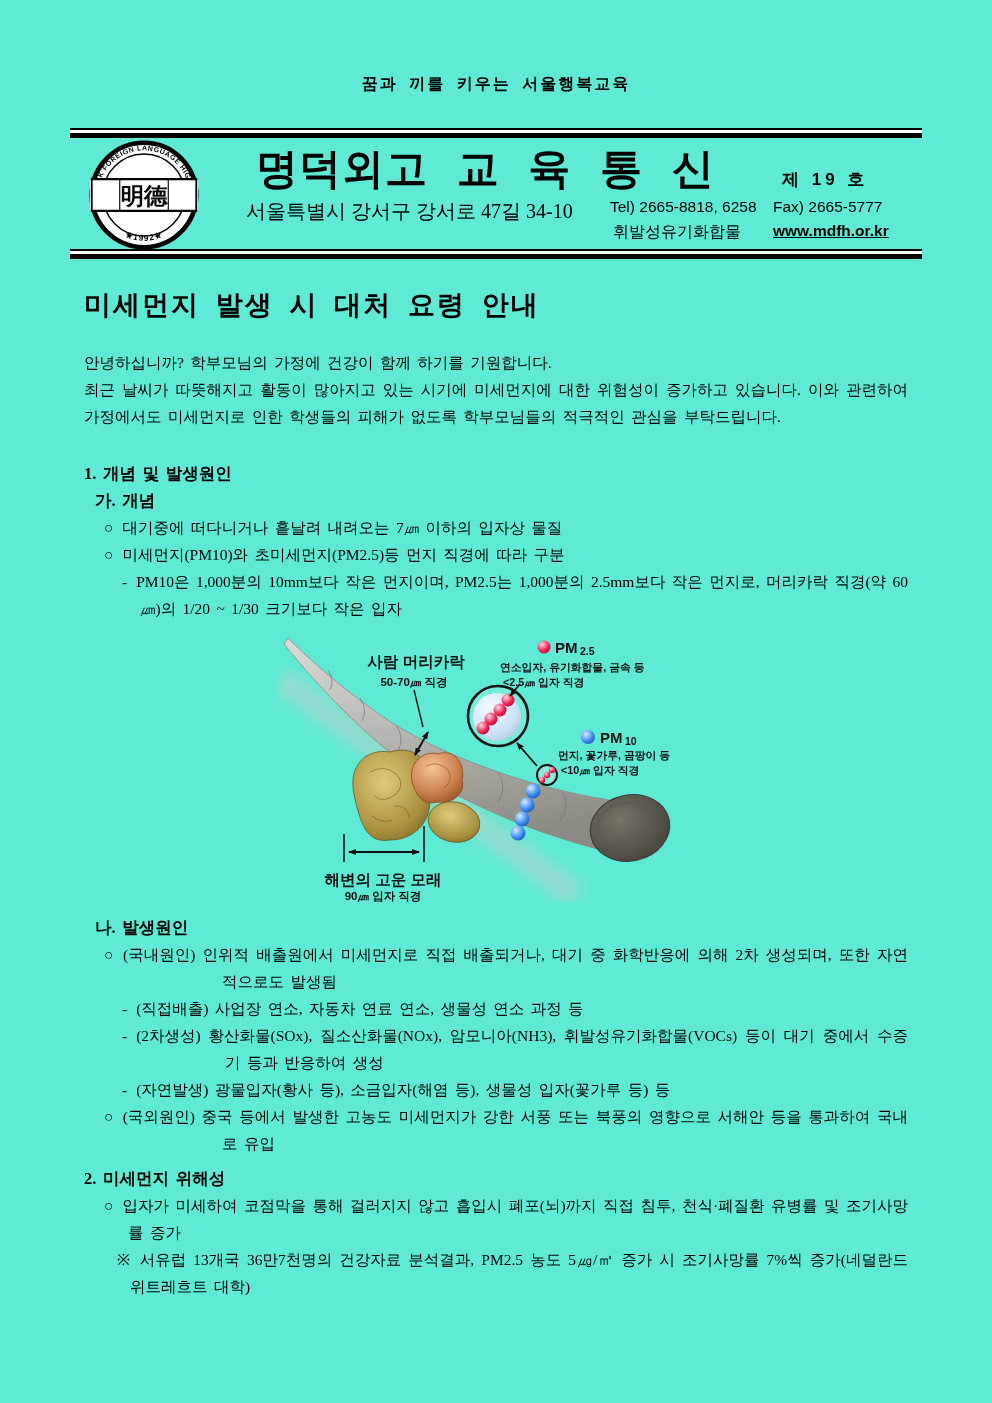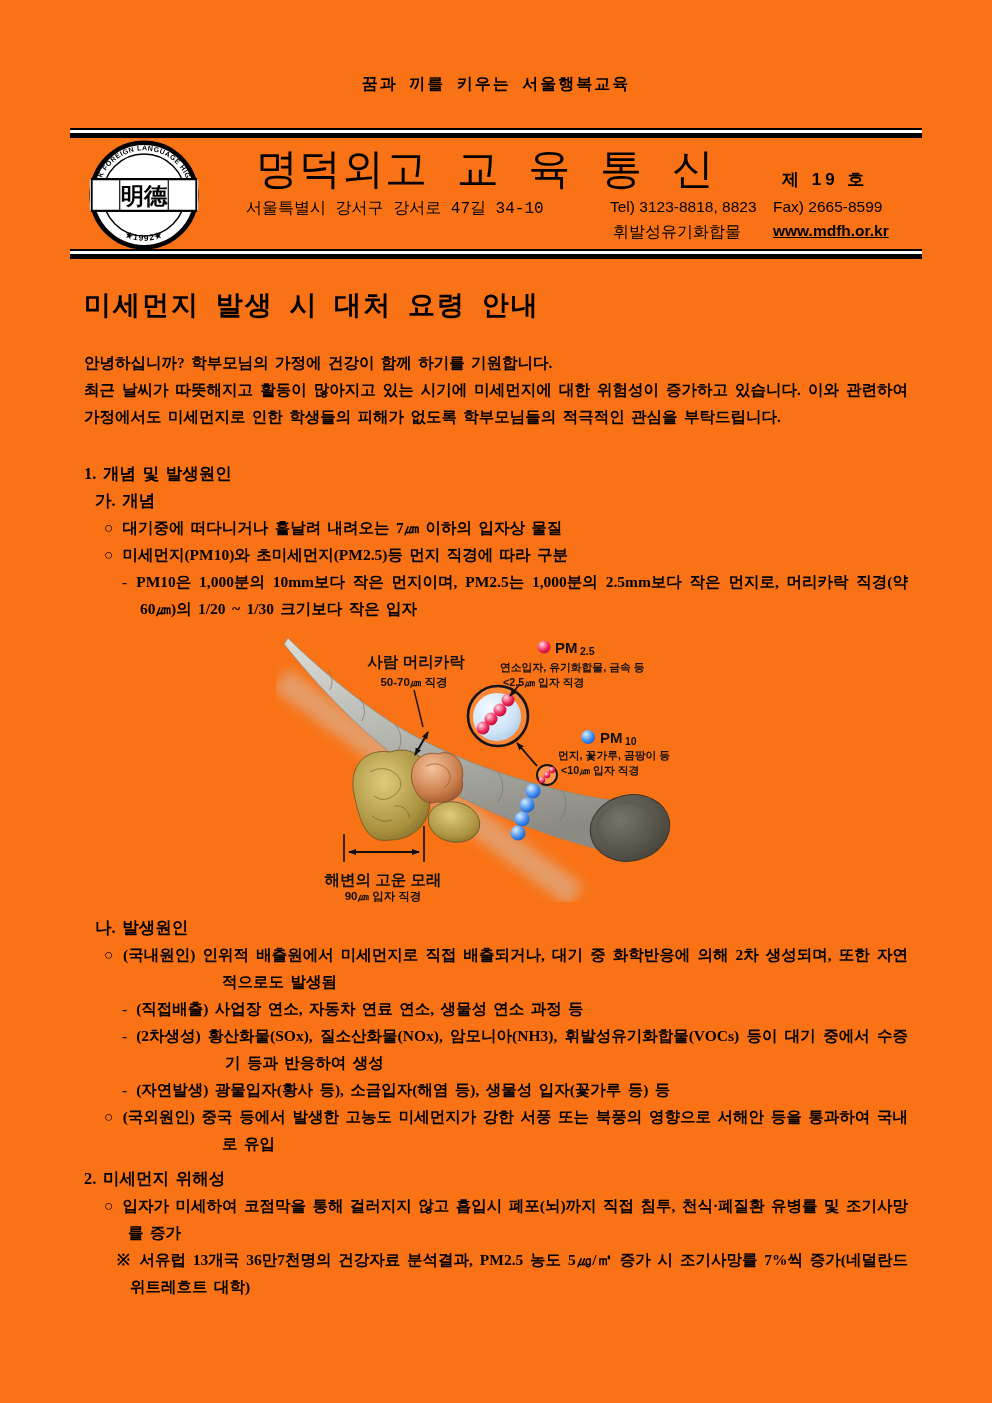--- a/index.html
+++ b/index.html
@@ -1,53 +1,53 @@
 <!DOCTYPE html>
 <html><head>
 <meta charset="utf-8">
 <style>
   html,body{margin:0;padding:0;background:#888;}
-  .page{position:relative;width:992px;height:1403px;background:#f97316;margin:0 auto;overflow:hidden;
+  .page{position:relative;width:992px;height:1403px;background:#5eead4;margin:0 auto;overflow:hidden;
         font-family:"Liberation Serif","DejaVu Serif",serif;color:#000;}
 
   
   .slogan{position:absolute;top:74px;left:0;width:100%;text-align:center;
           font-family:"Liberation Sans","DejaVu Sans",sans-serif;
           font-size:16px;font-weight:600;letter-spacing:2px;word-spacing:5px;}
 
   
   .masthead{position:absolute;top:128px;left:70px;width:852px;height:131px;}
   .double-rule{position:absolute;left:0;width:100%;height:3px;
                border-top:2px solid #000;border-bottom:5px solid #000;background:#fff;}
   .rule-top{top:0;}
   .rule-bottom{bottom:0;}
   .seal{position:absolute;left:18px;top:11px;width:112px;height:112px;}
   .mh-title{position:absolute;left:186px;top:13px;
             font-family:"Liberation Sans","DejaVu Sans",sans-serif;
-            font-size:42px;font-weight:400;letter-spacing:1px;word-spacing:16px;white-space:nowrap;}
+            font-size:42px;font-weight:700;letter-spacing:1px;word-spacing:16px;white-space:nowrap;}
   .mh-issue{position:absolute;left:712px;top:40px;
             font-family:"Liberation Sans","DejaVu Sans",sans-serif;
             font-size:17px;font-weight:800;letter-spacing:4px;white-space:nowrap;}
   .mh-address{position:absolute;left:176px;top:70px;
-            font-family:Liberation Mono, monospace;font-size:16px;white-space:nowrap;}
+            font-family:Liberation Serif, serif;font-size:20px;white-space:nowrap;}
   .mh-tel{position:absolute;left:540px;top:70px;
             font-family:"Liberation Sans","DejaVu Sans",sans-serif;font-size:15.5px;white-space:nowrap;}
   .mh-fax{position:absolute;left:703px;top:70px;
             font-family:"Liberation Sans","DejaVu Sans",sans-serif;font-size:15.5px;white-space:nowrap;}
   .mh-school{position:absolute;left:543px;top:94px;
             font-family:"Liberation Sans","DejaVu Sans",sans-serif;font-size:16px;white-space:nowrap;}
   .mh-web{position:absolute;left:703px;top:94px;
             font-family:"Liberation Sans","DejaVu Sans",sans-serif;
             font-size:15.5px;font-weight:800;text-decoration:underline;color:#000;white-space:nowrap;}
 
   
   .doc{position:absolute;top:268px;left:84px;width:824px;font-size:15.5px;line-height:27px;}
   .doc-title{margin:19px 0 0 0;text-align:left;font-size:27px;line-height:36px;font-weight:800;
              letter-spacing:2px;word-spacing:7px;}
-  .doc p{margin:0;text-align:justify;word-spacing:2.5px;font-weight:bold;}
+  .doc p{margin:0;text-align:justify;word-spacing:2.5px;}
   .intro1{margin-top:26px !important;}
   .sec-h{margin:0;font-size:16.5px;font-weight:800;line-height:27px;word-spacing:3px;}
   .mt30{margin-top:30px !important;}
   .mt8{margin-top:8px !important;}
   .sub-h{padding-left:11px;}
   .li-circle{padding-left:44px;text-indent:-24px;}
   .li-circle-label{padding-left:138px;text-indent:-118px;}
   .li-dash{padding-left:56px;text-indent:-18px;}
   .li-dash-label{padding-left:141px;text-indent:-103px;}
   .li-note{padding-left:46px;text-indent:-13px;}
@@ -90,22 +90,22 @@
         <line x1="56" y1="-17" x2="56" y2="17" stroke="#000" stroke-width="2"></line>
         <line x1="-26" y1="-17" x2="-26" y2="17" stroke="#000" stroke-width="1.2"></line>
         <line x1="26" y1="-17" x2="26" y2="17" stroke="#000" stroke-width="1.2"></line>
         <text y="9.5" text-anchor="middle" font-size="25" font-weight="700" font-family="Liberation Serif, serif">明德</text>
       </svg>
     </div>
 
     <div class="mh-title">명덕외고 교 육 통 신</div>
     <div class="mh-issue">제 19 호</div>
     <div class="mh-address">서울특별시 강서구 강서로 47길 34-10</div>
-    <div class="mh-tel">Tel) 3123-8818, 8823</div>
-    <div class="mh-fax">Fax) 2665-8599</div>
+    <div class="mh-tel">Tel) 2665-8818, 6258</div>
+    <div class="mh-fax">Fax) 2665-5777</div>
     <div class="mh-school">휘발성유기화합물</div>
     <a class="mh-web" href="#">www.mdfh.or.kr</a>
   </div>
 
   <div class="doc">
 
     <div class="doc-title">미세먼지 발생 시 대처 요령 안내</div>
 
     <p class="intro1">안녕하십니까? 학부모님의 가정에 건강이 함께 하기를 기원합니다.</p>
     <p>최근 날씨가 따뜻해지고 활동이 많아지고 있는 시기에 미세먼지에 대한 위험성이 증가하고 있습니다. 이와 관련하여 가정에서도 미세먼지로 인한 학생들의 피해가 없도록 학부모님들의 적극적인 관심을 부탁드립니다.</p>

